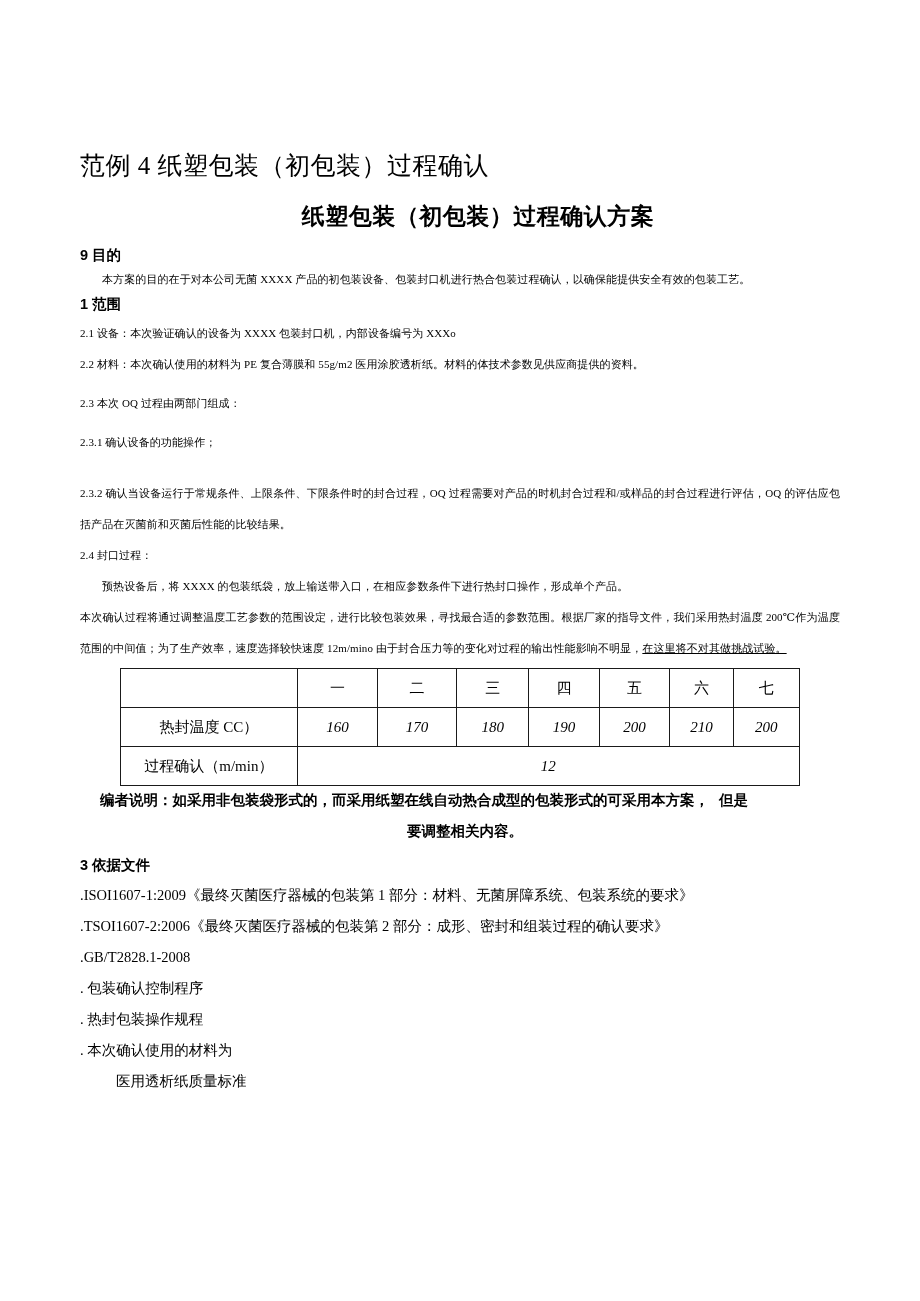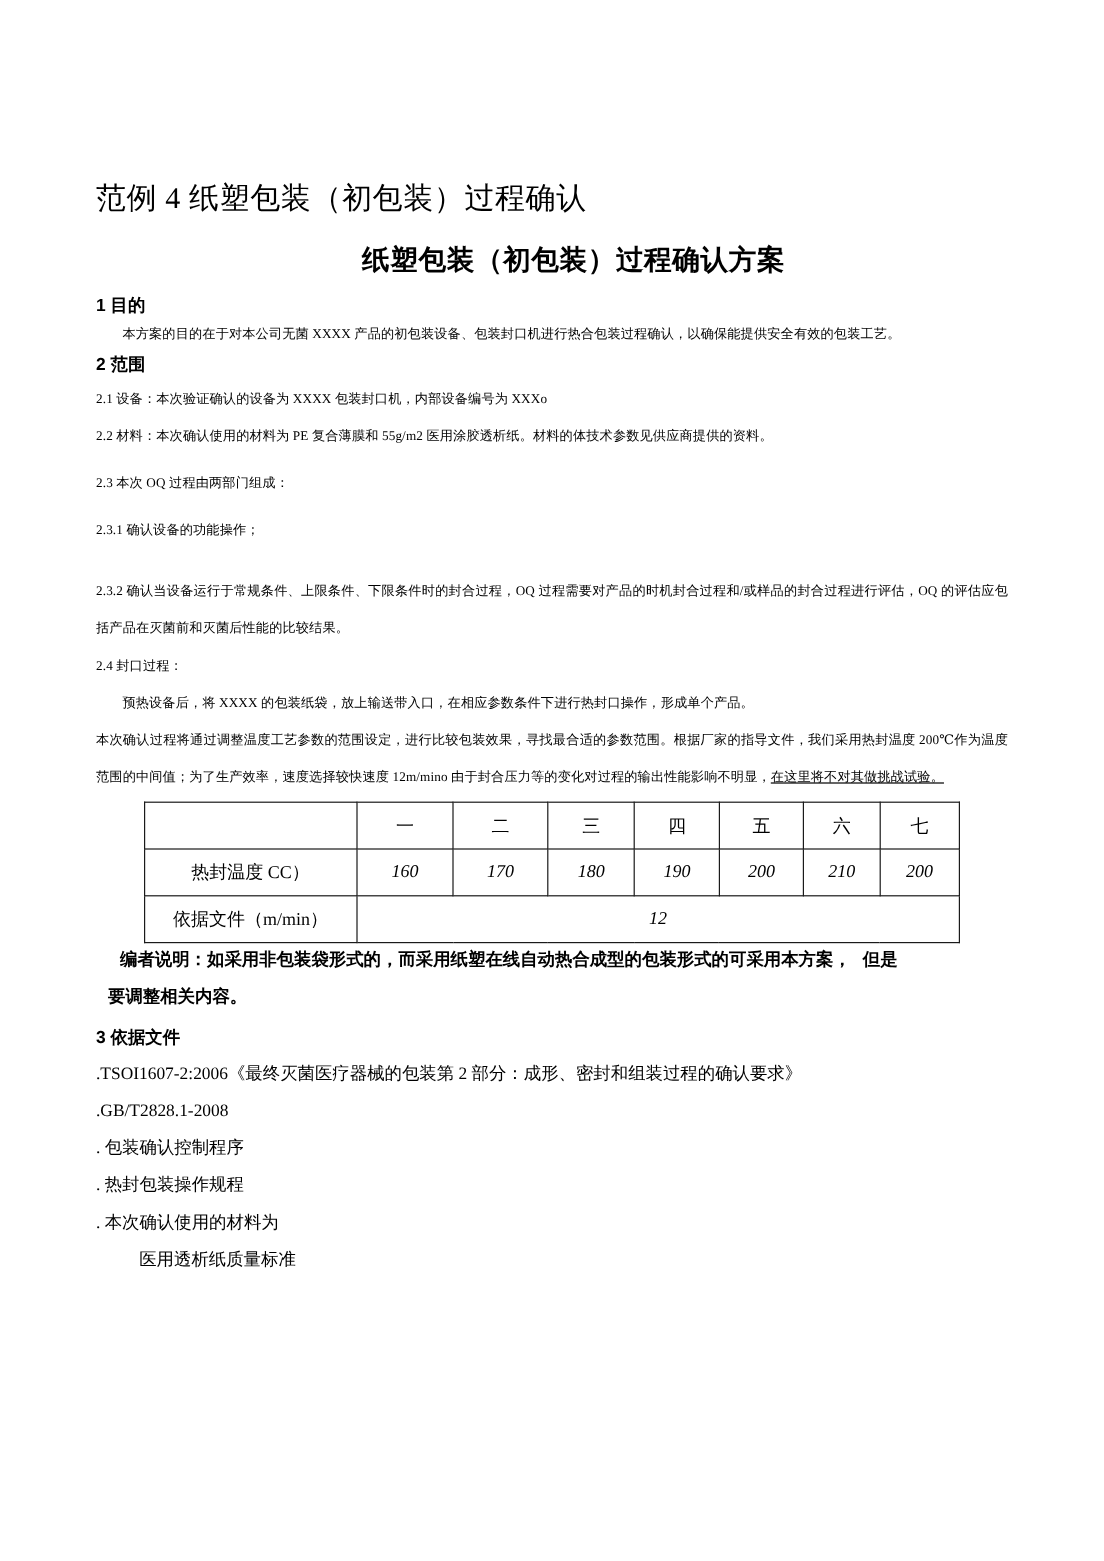--- a/index.html
+++ b/index.html
@@ -121,20 +121,21 @@
     text-align: justify;
   }
   p.note .gap { padding-left: 10px; }
   p.note-cont {
     font-size: 14.5px;
     font-weight: bold;
     font-family: "Liberation Sans", "DejaVu Sans", sans-serif;
     line-height: 30px;
     margin: 0;
     padding-left: 10px;
+    text-align: center;
   }
 
   
   p.ref {
     font-size: 14.5px;
     line-height: 31px;
     margin: 0;
   }
   p.ref-indent { padding-left: 36px; }
 </style>
@@ -142,25 +143,25 @@
 <body>
 
 <div class="page">
 
   <h1 class="doc-title">范例 4 纸塑包装（初包装）过程确认</h1>
 
   <h2 class="doc-subtitle">纸塑包装（初包装）过程确认方案</h2>
 
   <div class="sp-16"></div>
 
-  <div class="sec-heading">1 目的</div>
+  <div class="sec-heading">9 目的</div>
 
   <p class="body indent">本方案的目的在于对本公司无菌 XXXX 产品的初包装设备、包装封口机进行热合包装过程确认，以确保能提供安全有效的包装工艺。</p>
 
-  <div class="sec-heading">2 范围</div>
+  <div class="sec-heading">1 范围</div>
 
   <div class="sp-5"></div>
 
   <p class="body">2.1 设备：本次验证确认的设备为 XXXX 包装封口机，内部设备编号为 XXXo</p>
 
   <p class="body">2.2 材料：本次确认使用的材料为 PE 复合薄膜和 55g/m2 医用涂胶透析纸。材料的体技术参数见供应商提供的资料。</p>
 
   <div class="sp-8"></div>
 
   <p class="body">2.3 本次 OQ 过程由两部门组成：</p>
@@ -196,37 +197,38 @@
           <td class="c0 rowlabel">热封温度 CC）</td>
           <td class="c1 num">160</td>
           <td class="c2 num">170</td>
           <td class="c3 num">180</td>
           <td class="c4 num">190</td>
           <td class="c5 num">200</td>
           <td class="c6 num">210</td>
           <td class="c7 num">200</td>
         </tr>
         <tr>
-          <td class="c0 rowlabel">依据文件（m/min）</td>
+          <td class="c0 rowlabel">过程确认（m/min）</td>
           <td class="num" colspan="7">12</td>
         </tr>
       </tbody>
     </table>
   </div>
 
   <p class="note"><span>编者说明：如采用非包装袋形式的，而采用纸塑在线自动热合成型的包装形式的可采用本方案，</span><span class="gap">但是</span></p>
 
   <p class="note-cont">要调整相关内容。</p>
 
   <div class="sp-10"></div>
 
   <div class="sec-heading">3 依据文件</div>
 
   <div class="sp-5"></div>
 
+  <p class="ref">.ISOI1607-1:2009《最终灭菌医疗器械的包装第 1 部分：材料、无菌屏障系统、包装系统的要求》</p>
   <p class="ref">.TSOI1607-2:2006《最终灭菌医疗器械的包装第 2 部分：成形、密封和组装过程的确认要求》</p>
   <p class="ref">.GB/T2828.1-2008</p>
   <p class="ref">. 包装确认控制程序</p>
   <p class="ref">. 热封包装操作规程</p>
   <p class="ref">. 本次确认使用的材料为</p>
   <p class="ref ref-indent">医用透析纸质量标准</p>
 
 </div>
 
 </body></html>

